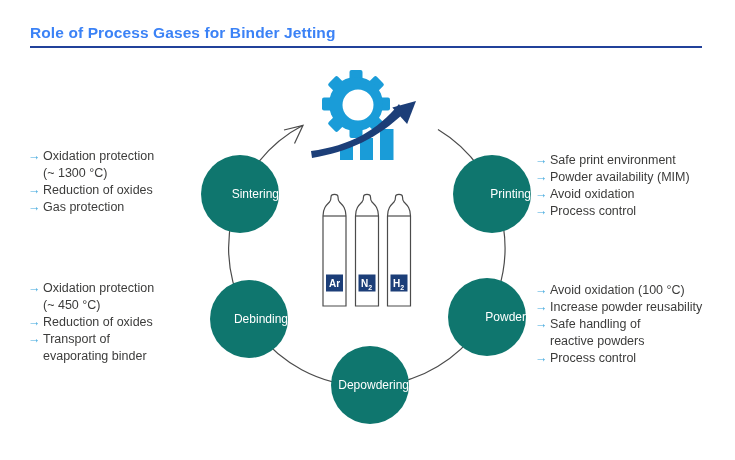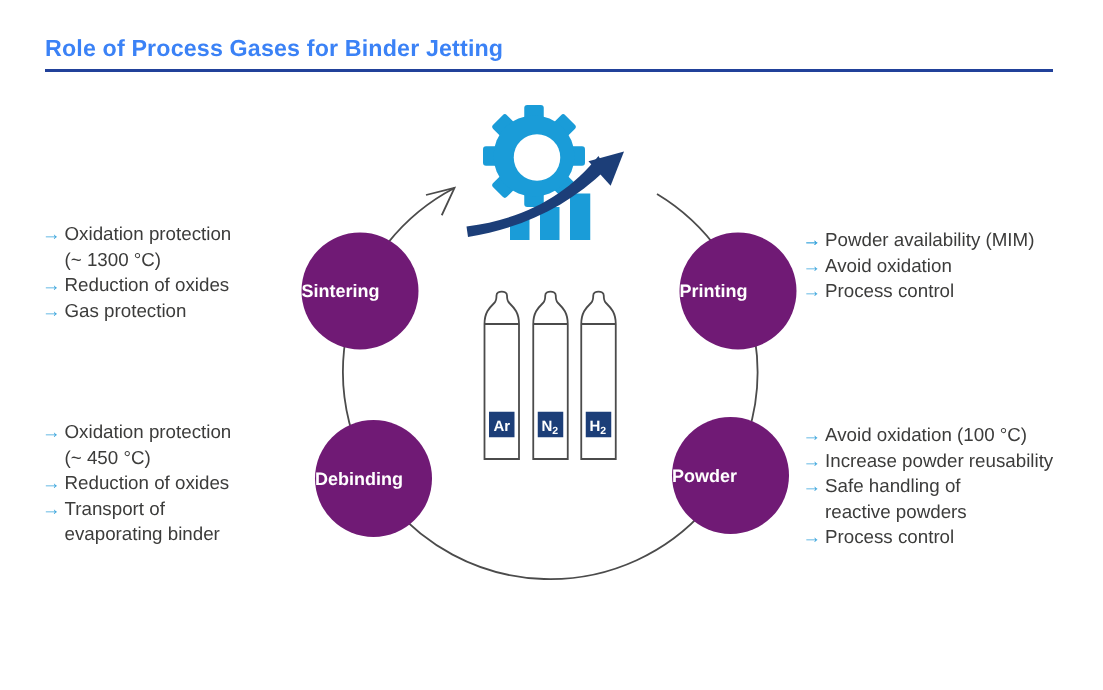--- a/index.html
+++ b/index.html
@@ -11,23 +11,23 @@
     position:absolute; left:30px; top:24px; margin:0;
     font-size:15.5px; font-weight:700; color:#3b82f6; letter-spacing:0.1px;
   }
   .rule {
     position:absolute; left:30px; top:46px; width:672px; height:2px;
     background:#21419a;
   }
   .art { position:absolute; left:0; top:0; }
   .node {
     position:absolute; width:78px; height:78px; border-radius:50%;
-    background:#701a75; color:#ffffff;
-    display:flex; align-items:center; justify-content:flex-start;
-    font-size:12px; font-weight:700; white-space:nowrap;
+    background:#0f766e; color:#ffffff;
+    display:flex; align-items:center; justify-content:flex-end;
+    font-size:12px; font-weight:400; white-space:nowrap;
   }
   .benefits {
     position:absolute; color:#3c3c3b; font-size:12.5px; line-height:17px;
   }
   .bullet { position:relative; padding-left:15px; }
   .arr { position:absolute; left:0; top:-0.5px; color:#3fa7dd; font-size:12.5px; }
   .btxt { white-space:pre-line; }
 </style>
 </head>
 <body>
@@ -95,30 +95,33 @@
   </div>
   <div class="node" style="left:453px; top:155px;">
     <span>Printing</span>
   </div>
   <div class="node" style="left:210px; top:280px;">
     <span>Debinding</span>
   </div>
   <div class="node" style="left:448px; top:278px;">
     <span>Powder</span>
   </div>
+  <div class="node" style="left:331px; top:346px;">
+    <span>Depowdering</span>
+  </div>
 
   <div class="benefits" style="left:28px; top:148px; width:168px;">
     <div class="bullet"><span class="arr">→</span><span class="btxt">Oxidation protection
 (~ 1300 °C)</span></div>
     <div class="bullet"><span class="arr">→</span><span class="btxt">Reduction of oxides</span></div>
     <div class="bullet"><span class="arr">→</span><span class="btxt">Gas protection</span></div>
   </div>
 
   <div class="benefits" style="left:535px; top:152px; width:195px;">
-    <div class="bullet"><span class="arr">→</span></div>
+    <div class="bullet"><span class="arr">→</span><span class="btxt">Safe print environment</span></div>
     <div class="bullet"><span class="arr">→</span><span class="btxt">Powder availability (MIM)</span></div>
     <div class="bullet"><span class="arr">→</span><span class="btxt">Avoid oxidation</span></div>
     <div class="bullet"><span class="arr">→</span><span class="btxt">Process control</span></div>
   </div>
 
   <div class="benefits" style="left:28px; top:280px; width:168px;">
     <div class="bullet"><span class="arr">→</span><span class="btxt">Oxidation protection
 (~ 450 °C)</span></div>
     <div class="bullet"><span class="arr">→</span><span class="btxt">Reduction of oxides</span></div>
     <div class="bullet"><span class="arr">→</span><span class="btxt">Transport of

